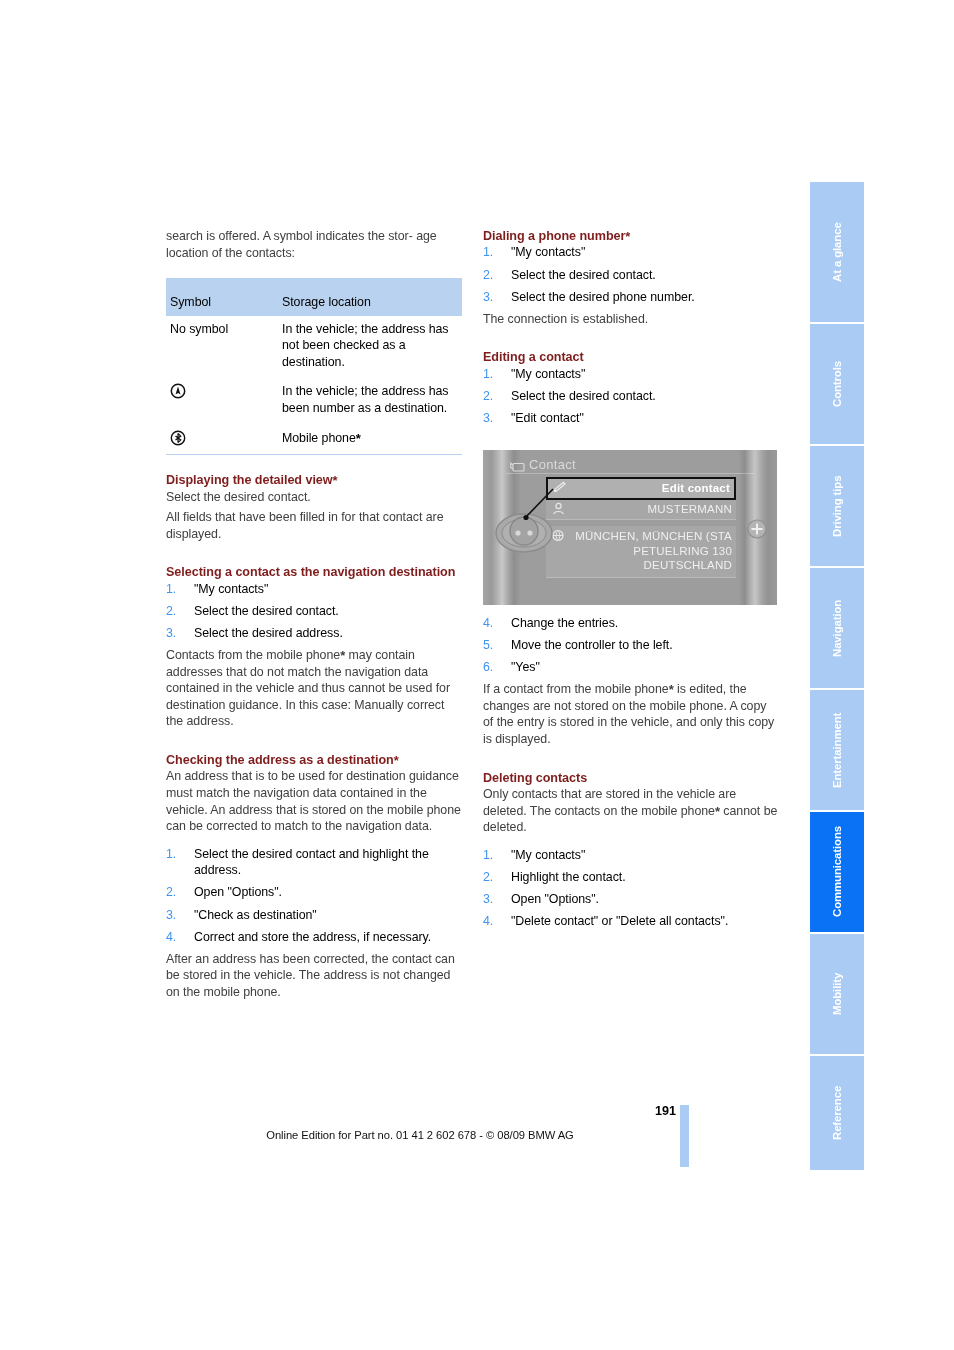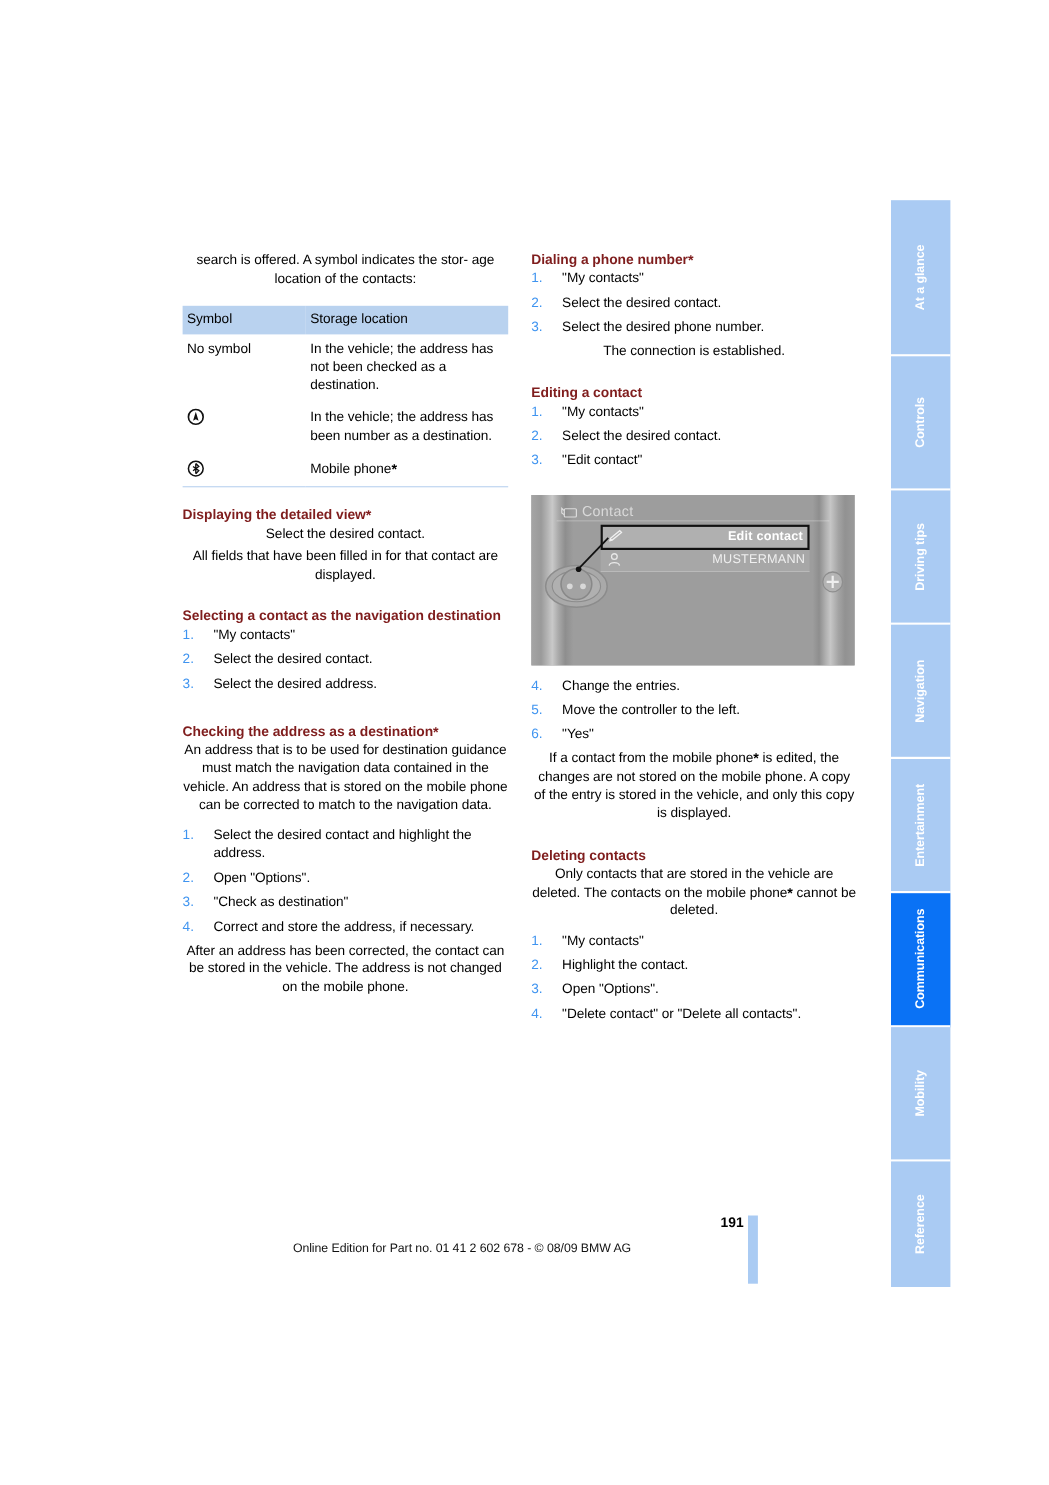--- a/index.html
+++ b/index.html
@@ -32,23 +32,22 @@
     font-size: 12.4px;
     line-height: 16.6px;
   }
   .col-left  { left: 166px; }
   .col-right { left: 483px; }
 
   p.body {
     margin: 0 0 0 0;
     font-size: 12.4px;
     line-height: 16.6px;
-    color: #000000;
+    color: #404040;
     letter-spacing: -0.05px;
-    text-align: center;
   }
   p.body + p.body { margin-top: 4px; }
 
   .gap-sm { height: 11px; }
   .gap-md { height: 17px; }
   .gap-lg { height: 22px; }
 
   h2.heading {
     margin: 0;
     font-size: 12.6px;
@@ -88,21 +87,21 @@
     border-collapse: collapse;
     width: 296px;
     table-layout: fixed;
   }
   table.symtable th {
     background: #b9d2ef;
     text-align: left;
     font-weight: normal;
     font-size: 12.4px;
     line-height: 16.4px;
-    padding: 4px 0 5px 4px;
+    padding: 16px 0 5px 4px;
     vertical-align: top;
     letter-spacing: -0.05px;
   }
   table.symtable td {
     font-size: 12.4px;
     line-height: 16.6px;
     padding: 5px 6px 8px 4px;
     vertical-align: top;
     letter-spacing: -0.05px;
     margin-left: 17px;
@@ -348,20 +347,21 @@
     <p class="body">All fields that have been filled in for that contact are displayed.</p>
 
     <div class="gap-lg"></div>
 
     <h2 class="heading">Selecting a contact as the navigation destination</h2>
     <ol class="steps">
       <li><span class="num">1.</span><span>"My contacts"</span></li>
       <li><span class="num">2.</span><span>Select the desired contact.</span></li>
       <li><span class="num">3.</span><span>Select the desired address.</span></li>
     </ol>
+    <p class="body">Contacts from the mobile phone<span class="ast">*</span> may contain addresses that do not match the navigation data contained in the vehicle and thus cannot be used for destination guidance. In this case: Manually correct the address.</p>
 
     <div class="gap-lg"></div>
 
     <h2 class="heading">Checking the address as a destination<span class="ast">*</span></h2>
     <p class="body">An address that is to be used for destination guidance must match the navigation data contained in the vehicle. An address that is stored on the mobile phone can be corrected to match to the navigation data.</p>
     <div class="gap-sm"></div>
     <ol class="steps">
       <li><span class="num">1.</span><span>Select the desired contact and highlight the address.</span></li>
       <li><span class="num">2.</span><span>Open "Options".</span></li>
       <li><span class="num">3.</span><span>"Check as destination"</span></li>
@@ -415,20 +415,31 @@
       <div class="fig-row">
         <span class="ricon">
           <svg viewBox="0 0 17 13" width="17" height="13">
             <circle cx="8.5" cy="4" r="2.6" fill="none" stroke="#e8e8e8" stroke-width="1.2"></circle>
             <path d="M3.8 12.2 C4.4 8.6 12.6 8.6 13.2 12.2" fill="none" stroke="#e8e8e8" stroke-width="1.2"></path>
           </svg>
         </span>
         <span>MUSTERMANN</span>
       </div>
       <div class="fig-spacer"></div>
+      <div class="fig-row addr">
+        <span class="ricon">
+          <svg viewBox="0 0 17 13" width="17" height="13">
+            <circle cx="8" cy="6.5" r="5" fill="none" stroke="#e8e8e8" stroke-width="1.2"></circle>
+            <path d="M3 6.5 H13 M8 1.5 C5.6 4 5.6 9 8 11.5 M8 1.5 C10.4 4 10.4 9 8 11.5" fill="none" stroke="#e8e8e8" stroke-width="1"></path>
+          </svg>
+        </span>
+        <div>MÜNCHEN, MÜNCHEN (STA</div>
+        <div>PETUELRING 130</div>
+        <div>DEUTSCHLAND</div>
+      </div>
     </div>
 
     <span class="fig-controller">
       <svg viewBox="0 0 66 62" width="66" height="62">
         <ellipse cx="33" cy="31" rx="28" ry="19" fill="#a9a9a9" stroke="#8c8c8c" stroke-width="1.4"></ellipse>
         <ellipse cx="33" cy="31" rx="22" ry="14" fill="#b0b0b0" stroke="#8c8c8c" stroke-width="1"></ellipse>
         <circle cx="33" cy="29" r="14" fill="#a3a3a3" stroke="#888" stroke-width="1.4"></circle>
         <circle cx="27" cy="31" r="2.6" fill="#d8d8d8"></circle>
         <circle cx="39" cy="31" r="2.6" fill="#d8d8d8"></circle>
       </svg>

